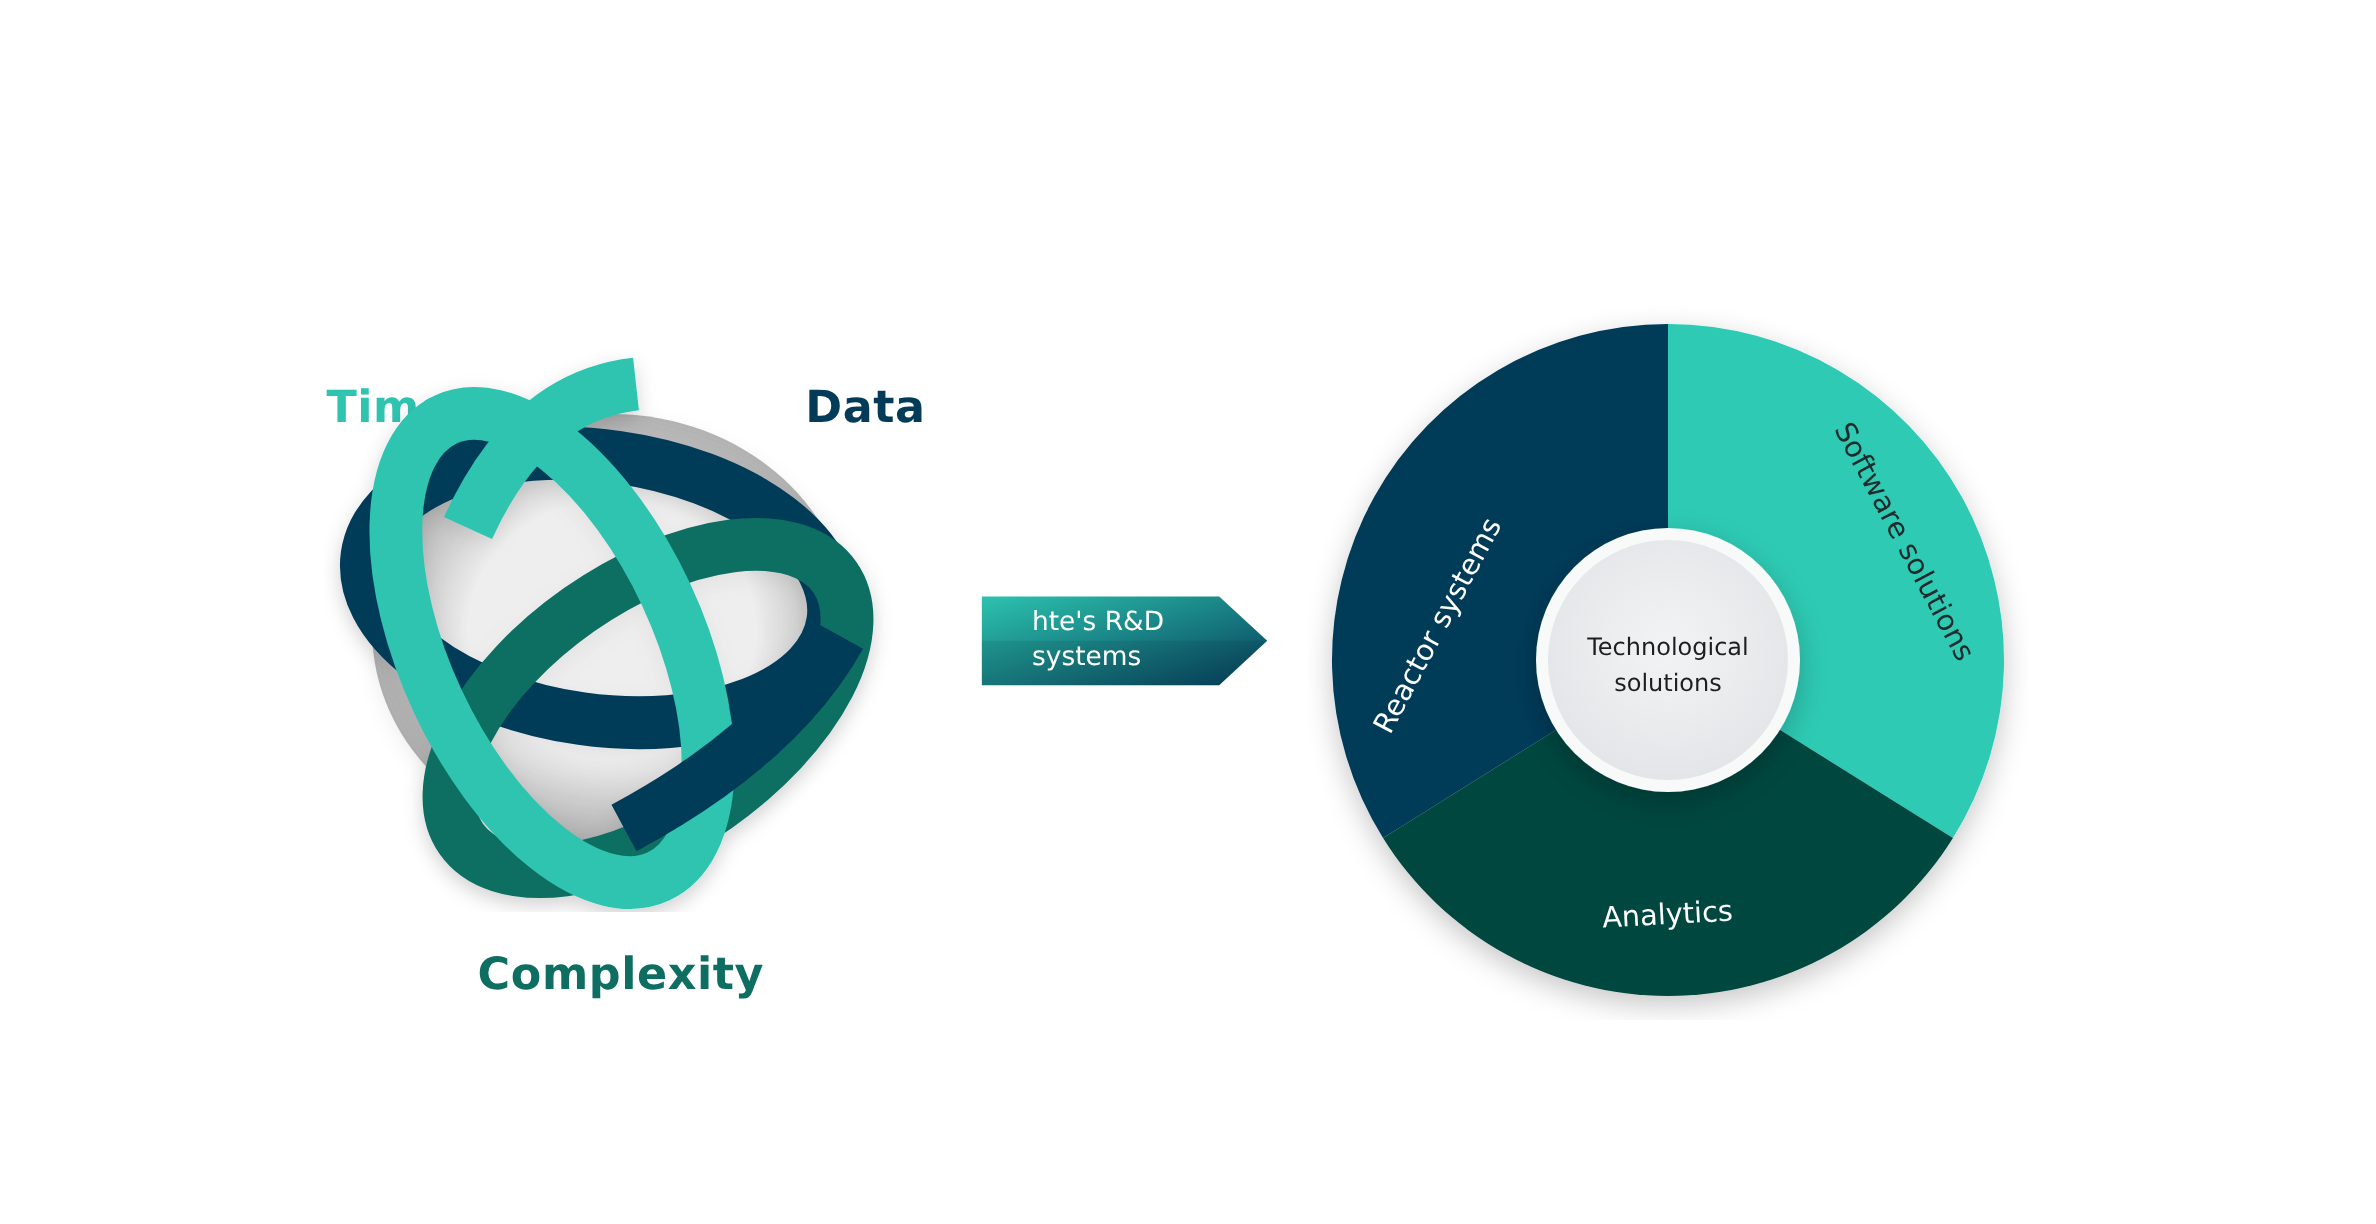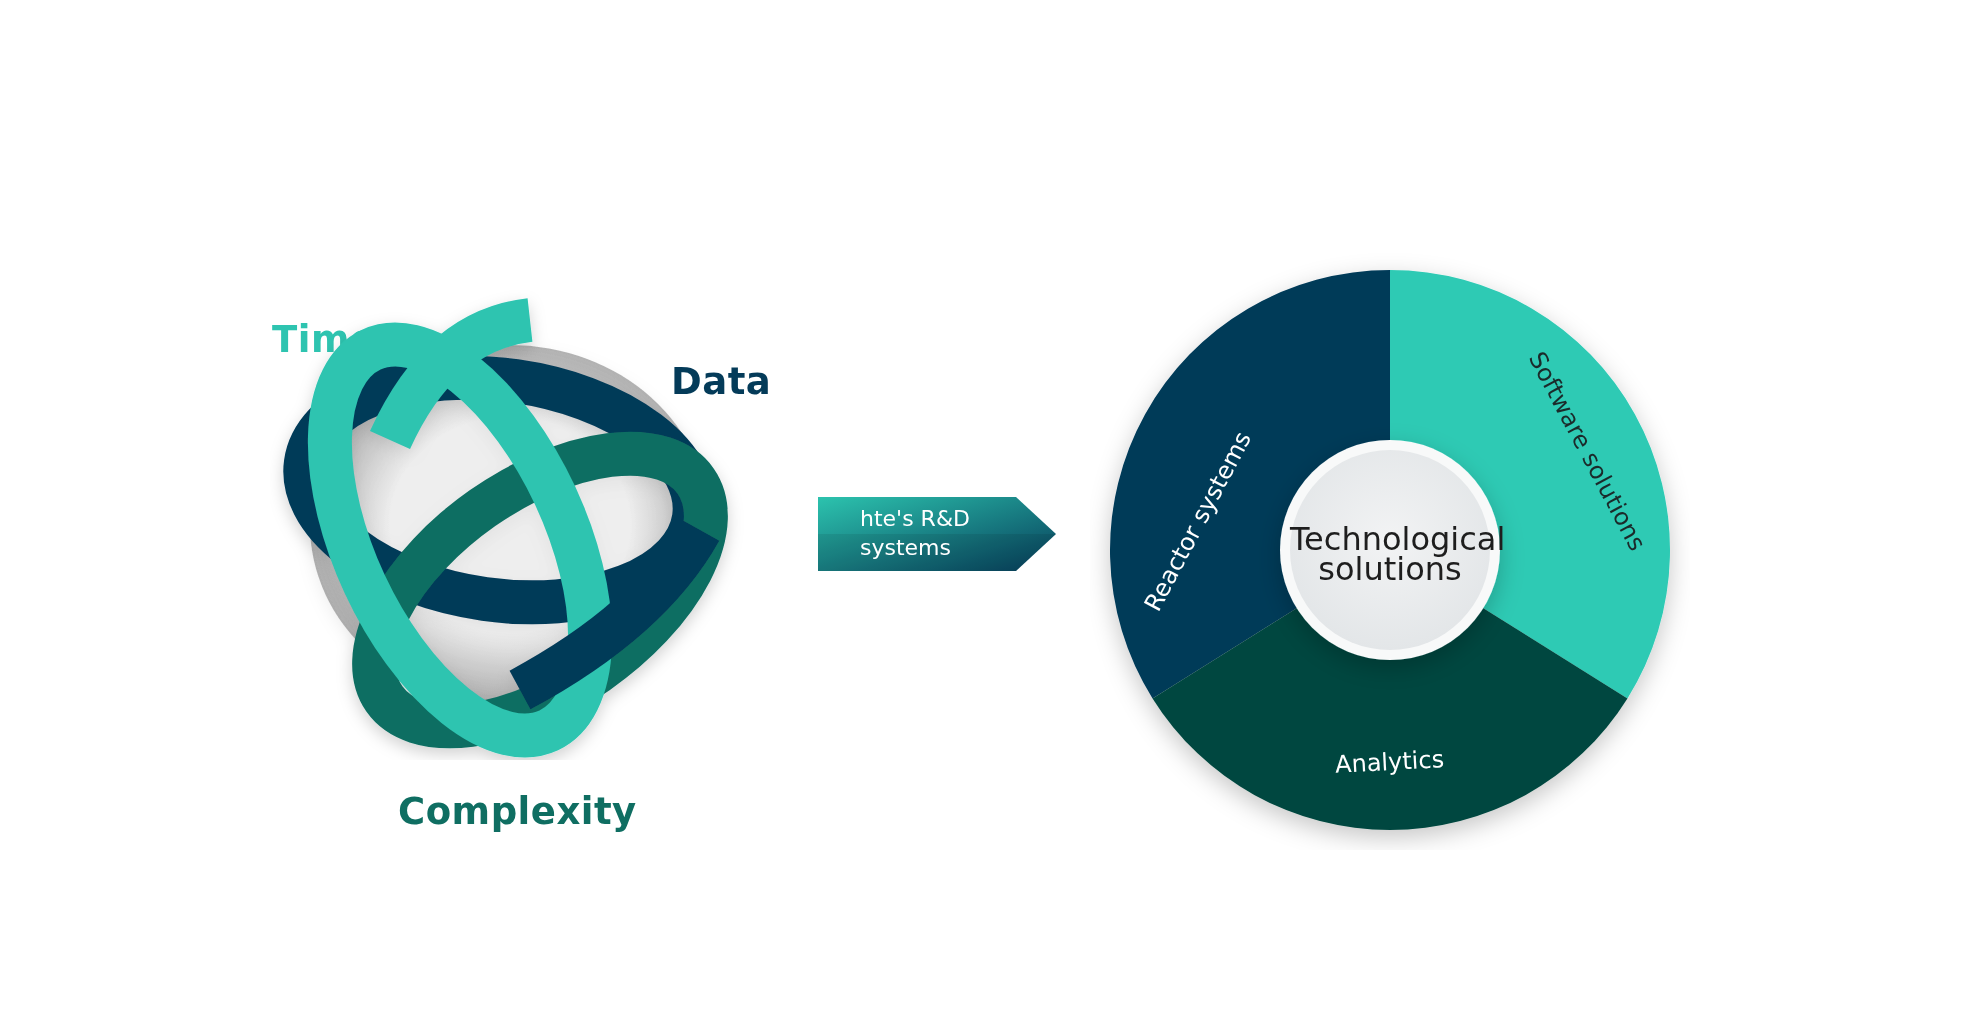--- a/index.html
+++ b/index.html
@@ -5,27 +5,27 @@
   html, body { margin:0; padding:0; background:#ffffff; }
   body { width:1980px; height:1020px; position:relative; overflow:hidden;
          font-family:"DejaVu Sans", "Liberation Sans", sans-serif; }
   .lbl { position:absolute; font-weight:600; font-size:37px; letter-spacing:0.5px; }
   #knot { position:absolute; left:270px; top:290px; }
   #arrow { position:absolute; left:818px; top:493px; }
   #arrow-text { position:absolute; left:860px; top:504px; color:#ffffff; font-size:22px;
                 line-height:29px; font-weight:500; }
   #wheel { position:absolute; left:1090px; top:250px; }
   #center-text { position:absolute; left:1290px; top:524px; width:200px; text-align:center;
-                 font-size:32px; line-height:30px; color:#1e1e1e; }
+                 font-size:20px; line-height:30px; color:#1e1e1e; }
 </style>
 </head>
 <body>
 
 <div class="lbl" style="left:272px;top:318px;color:#2ec4b0;">Time</div>
-<div class="lbl" style="left:671px;top:318px;color:#043b59;margin-top:42px;">Data</div>
+<div class="lbl" style="left:671px;top:318px;color:#043b59;">Data</div>
 <div class="lbl" style="left:398px;top:790px;color:#0f6e62;text-align:right;">Complexity</div>
 
 <svg id="knot" width="480" height="470" viewBox="0 0 480 470">
   <defs>
     <radialGradient id="shade" cx="50%" cy="50%" r="50%">
       <stop offset="60%" stop-color="#dcdcdc"></stop>
       <stop offset="100%" stop-color="#2a2a2a"></stop>
     </radialGradient>
     <filter id="sh" x="-20%" y="-20%" width="140%" height="140%">
       <feDropShadow dx="0" dy="6" stdDeviation="8" flood-color="#000" flood-opacity="0.18"></feDropShadow>

